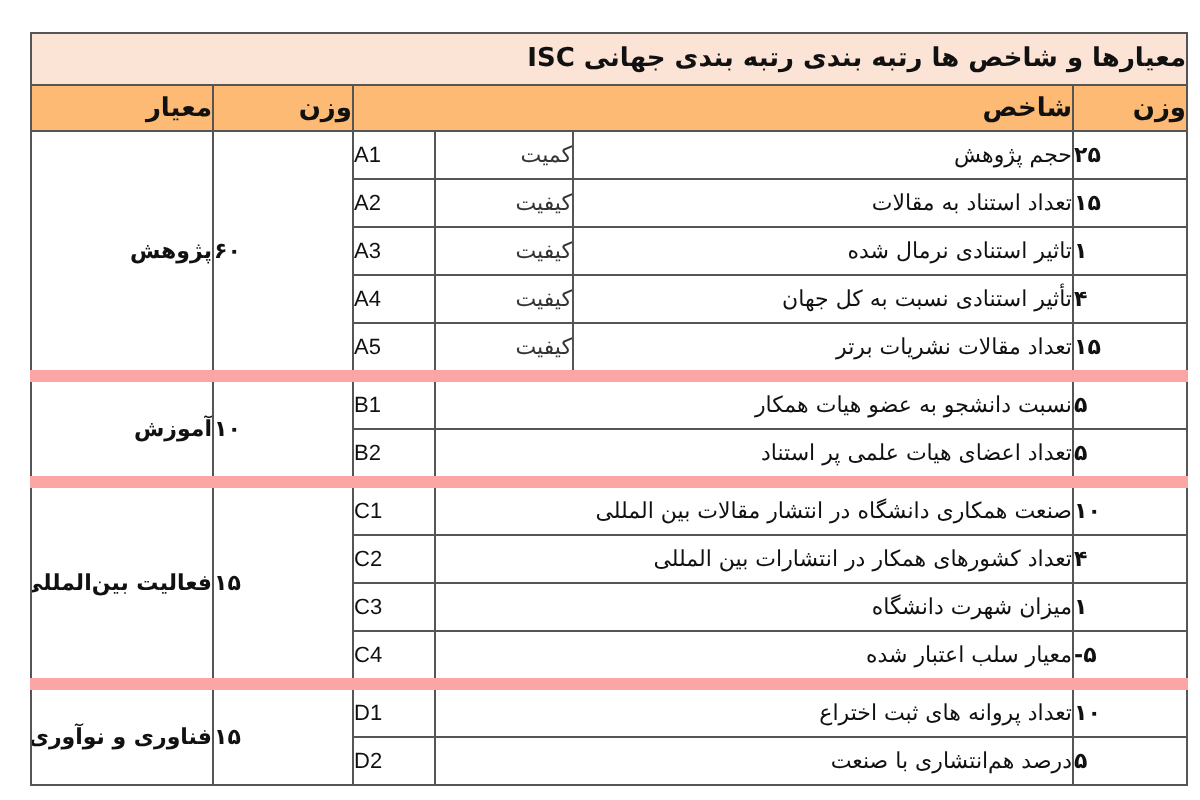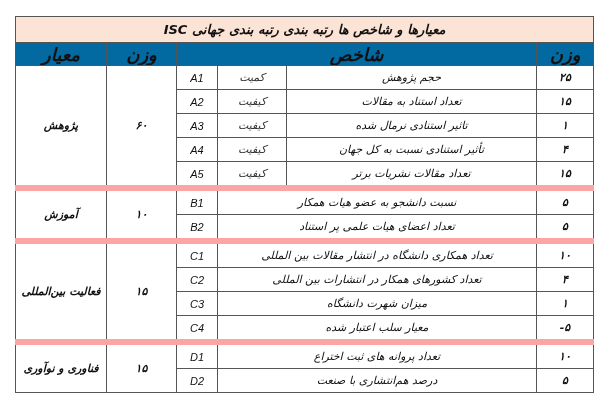--- a/index.html
+++ b/index.html
@@ -3,23 +3,23 @@
 <meta charset="utf-8">
 <style>
   html, body { margin: 0; padding: 0; background: #ffffff; }
   body { width: 600px; height: 400px; position: relative; overflow: hidden;
          font-family: "DejaVu Sans", sans-serif; color: #111; }
   table.isc {
     position: absolute; left: 15px; top: 16px; width: 578px;
     border-collapse: collapse; table-layout: fixed; direction: ltr;
     border: 1.5px solid #555;
   }
-  table.isc td { border: 1px solid #555; padding: 0; text-align: center; vertical-align: middle; overflow: hidden; white-space: nowrap; font-style: italic; }
+  table.isc td { border: 1px solid #555; padding: 0; vertical-align: middle; overflow: hidden; white-space: nowrap; }
   tr.title td { height: 25px; background: #fbe3d6; font-weight: bold; font-size: 13px; direction: rtl; }
-  tr.head td { height: 22px; background: #0369a1; font-weight: bold; font-size: 18px; direction: rtl; }
+  tr.head td { height: 22px; background: #fdba74; font-weight: bold; font-size: 13px; direction: rtl; }
   tr.row td { height: 23px; font-size: 11px; }
   td.group-name { font-weight: bold; font-size: 13px; direction: rtl; line-height: 22px; white-space: normal; }
   td.group-weight { font-weight: bold; font-size: 12px; }
   td.code { font-size: 12px; font-family: "Liberation Sans", sans-serif; }
   td.type { direction: rtl; text-align: right; padding-right: 8px; color: #333; }
   td.desc { direction: rtl; text-align: right; padding-right: 8px; }
   td.weight { font-weight: bold; font-size: 12px; margin-top: 20px; }
   tr.sec-top td { border-top: 6px solid #fca5a5; }
 </style>
 </head>
@@ -88,21 +88,21 @@
   <tr class="row">
     <td class="code">B2</td>
     <td colspan="2" class="desc">تعداد اعضای هیات علمی پر استناد</td>
     <td class="weight">۵</td>
   </tr>
 
   <tr class="row sec-top">
     <td rowspan="4" class="group-name">فعالیت بین‌المللی</td>
     <td rowspan="4" class="group-weight">۱۵</td>
     <td class="code">C1</td>
-    <td colspan="2" class="desc">تعداد همکاری دانشگاه در انتشار مقالات بین المللی</td>
+    <td colspan="2" class="desc">صنعت همکاری دانشگاه در انتشار مقالات بین المللی</td>
     <td class="weight">۱۰</td>
   </tr>
   <tr class="row">
     <td class="code">C2</td>
     <td colspan="2" class="desc">تعداد کشورهای همکار در انتشارات بین المللی</td>
     <td class="weight">۴</td>
   </tr>
   <tr class="row">
     <td class="code">C3</td>
     <td colspan="2" class="desc">میزان شهرت دانشگاه</td>

